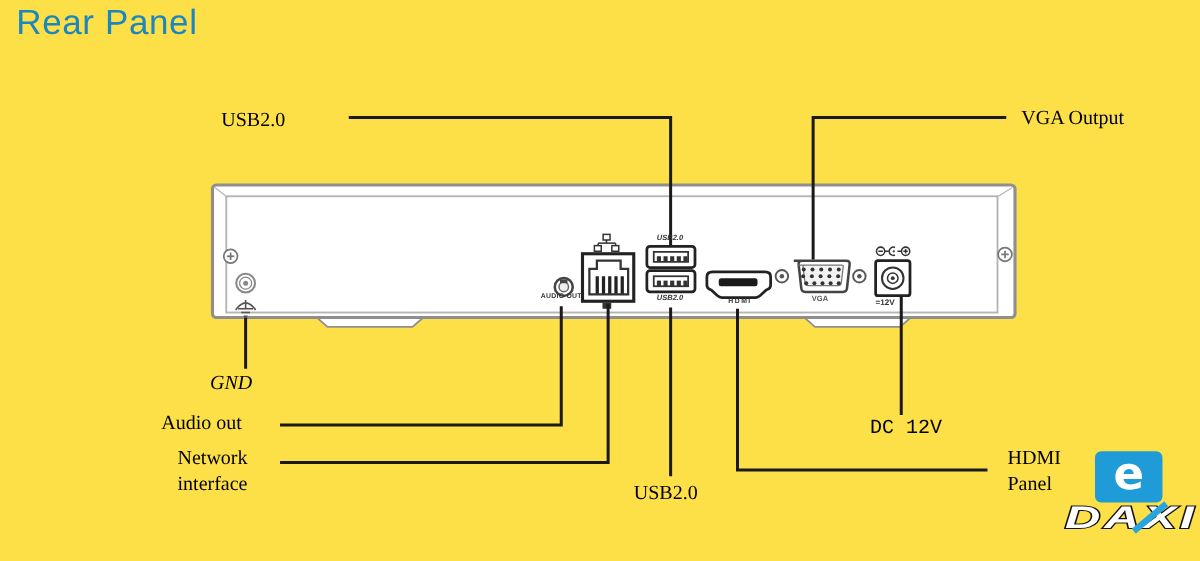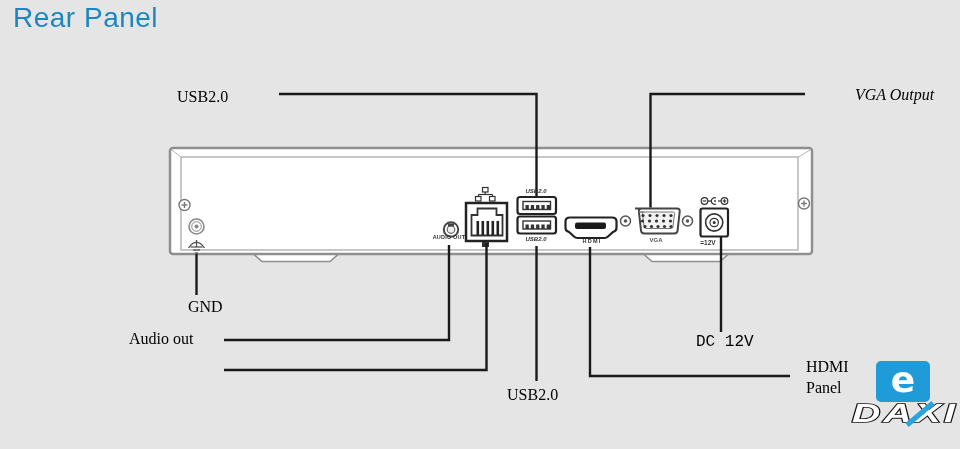--- a/index.html
+++ b/index.html
@@ -1,16 +1,16 @@
 <!DOCTYPE html>
 <html><head>
 <meta charset="utf-8">
 <style>
   html,body{margin:0;padding:0;background:#fff;}
-  .stage{position:relative;width:960px;height:449px;background:#e5e5e5;overflow:hidden;
+  .stage{position:relative;width:960px;height:449px;background:#fde047;overflow:hidden;
          font-family:"Liberation Serif", serif;color:#000;}
   .title{position:absolute;left:13px;top:2px;margin:0;font-family:"Liberation Sans",sans-serif;
          font-weight:normal;font-size:28px;color:#1B87BE;letter-spacing:.5px;}
   svg.diagram{position:absolute;left:0;top:0;}
   .callout{position:absolute;font-size:16px;line-height:20px;white-space:nowrap;color:#000;}
   .callout.twoline{white-space:normal;line-height:21px;}
   .callout.center{text-align:center;}
   .print{position:absolute;font-family:"Liberation Sans",sans-serif;font-weight:bold;color:#333;
          text-align:center;white-space:nowrap;}
   .print.usb{font-style:italic;}
@@ -172,23 +172,27 @@
   </svg>
 
   <div class="print" style="left:426px;top:234px;width:46px;font-size:5.5px;letter-spacing:.2px;">AUDIO OUT</div>
   <div class="print usb" style="left:517px;top:187.5px;width:38px;font-size:6px;">USB2.0</div>
   <div class="print usb" style="left:517px;top:236px;width:38px;font-size:6px;">USB2.0</div>
   <div class="print" style="left:570px;top:238px;width:44px;font-size:5.5px;letter-spacing:1.2px;">HDMI</div>
   <div class="print" style="left:640px;top:237px;width:32px;font-size:6px;color:#555;">VGA</div>
   <div class="print" style="left:694px;top:238.5px;width:28px;font-size:6.5px;">=12V</div>
 
   <div class="callout" style="left:177px;top:87px;">USB2.0</div>
-  <div class="callout" style="left:855px;top:85px;font-style:italic;">VGA Output</div>
-  <div class="callout" style="left:188px;top:297px;">GND</div>
+  <div class="callout" style="left:817px;top:85px;">VGA Output</div>
+  <div class="callout" style="left:168px;top:297px;font-style:italic;">GND</div>
   <div class="callout" style="left:129px;top:329px;">Audio out</div>
+  <div class="callout twoline center" style="left:132px;top:356px;width:76px;">
+    <span style="display:block">Network</span>
+    <span style="display:block">interface</span>
+  </div>
   <div class="callout" style="left:507px;top:385px;">USB2.0</div>
   <div class="callout" style="left:696px;top:332px;font-family:Liberation Mono, monospace;">DC 12V</div>
   <div class="callout twoline" style="left:806px;top:356px;">
     <span style="display:block">HDMI</span>
     <span style="display:block">Panel</span>
   </div>
 
   <div class="logo-badge">
     <span>e</span>
   </div>

